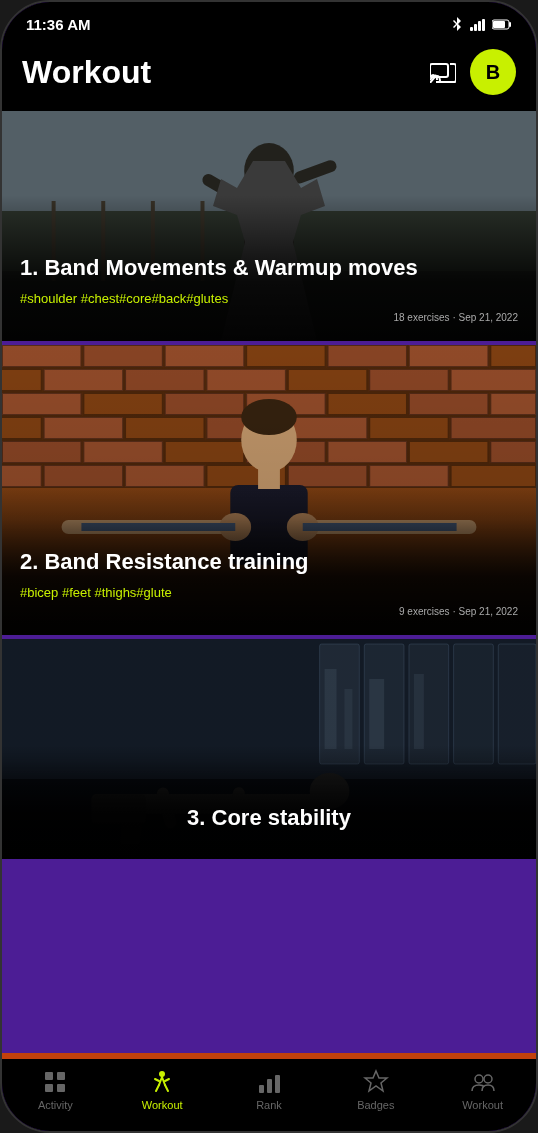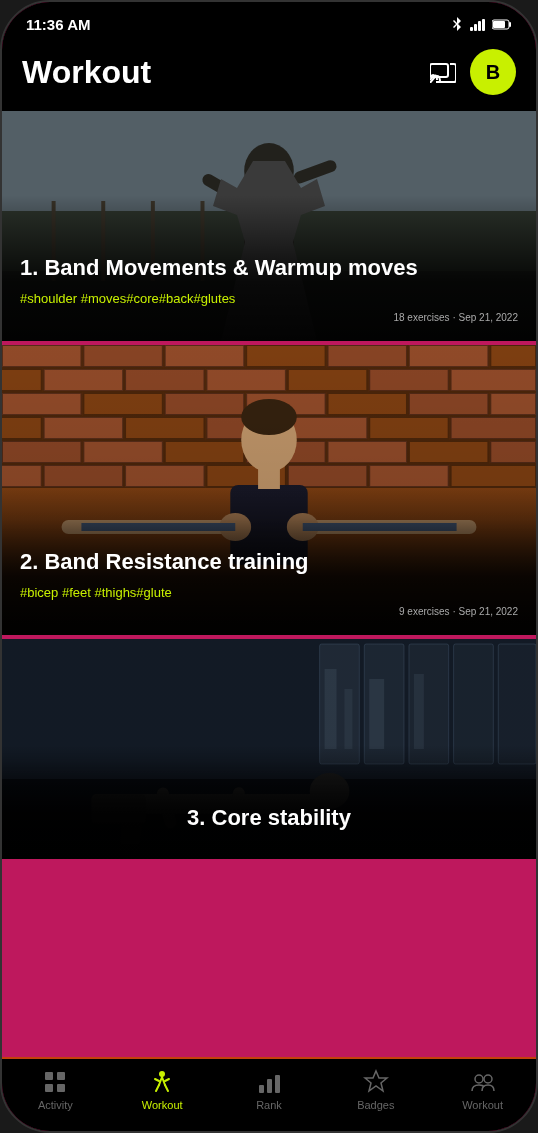--- a/index.html
+++ b/index.html
@@ -23,21 +23,21 @@
       background: #000;
       border-radius: 50px;
       overflow: hidden;
       position: relative;
       border: 2px solid #333;
     }
 
     .screen {
       width: 100%;
       height: 100%;
-      background: #be185d;
+      background: #4c1d95;
       display: flex;
       flex-direction: column;
       overflow: hidden;
     }
 
     
     .status-bar {
       background: #000;
       padding: 14px 24px 8px;
       display: flex;
@@ -183,21 +183,21 @@
       font-size: 10px;
       text-align: right;
     }
 
     
     .bottom-nav {
       background: #000;
       display: flex;
       justify-content: space-around;
       padding: 10px 0 20px;
-      border-top: 2px solid #c2410c;
+      border-top: 6px solid #c2410c;
       flex-shrink: 0;
     }
 
     .nav-item {
       display: flex;
       flex-direction: column;
       align-items: center;
       gap: 4px;
       cursor: pointer;
       min-width: 70px;
@@ -288,21 +288,21 @@
               <rect x="252" y="150" width="18" height="50" rx="8" fill="#3a3830"></rect>
               <rect x="272" y="155" width="18" height="45" rx="8" fill="#3a3830"></rect>
 
               <rect width="538" height="230" fill="rgba(0,0,0,0.4)"></rect>
             </svg>
           </div>
           <div class="card-overlay">
             <div class="card-title">
               <span>1</span><span>. </span><span>Band Movements &amp; Warmup moves</span>
             </div>
-            <div class="card-tags">#shoulder #moves#core#back#glutes</div>
+            <div class="card-tags">#shoulder #chest#core#back#glutes</div>
             <div class="card-meta">18 exercises · Sep 21, 2022</div>
           </div>
         </div>
       </div>
 
       <div class="workout-card">
         <div class="card-image" style="height: 290px; padding-left: 44px;">
           <div style="width:100%; height:100%; position:absolute; top:0; left:0;">
             <svg width="100%" height="100%" viewBox="0 0 538 290" preserveAspectRatio="none">
 

